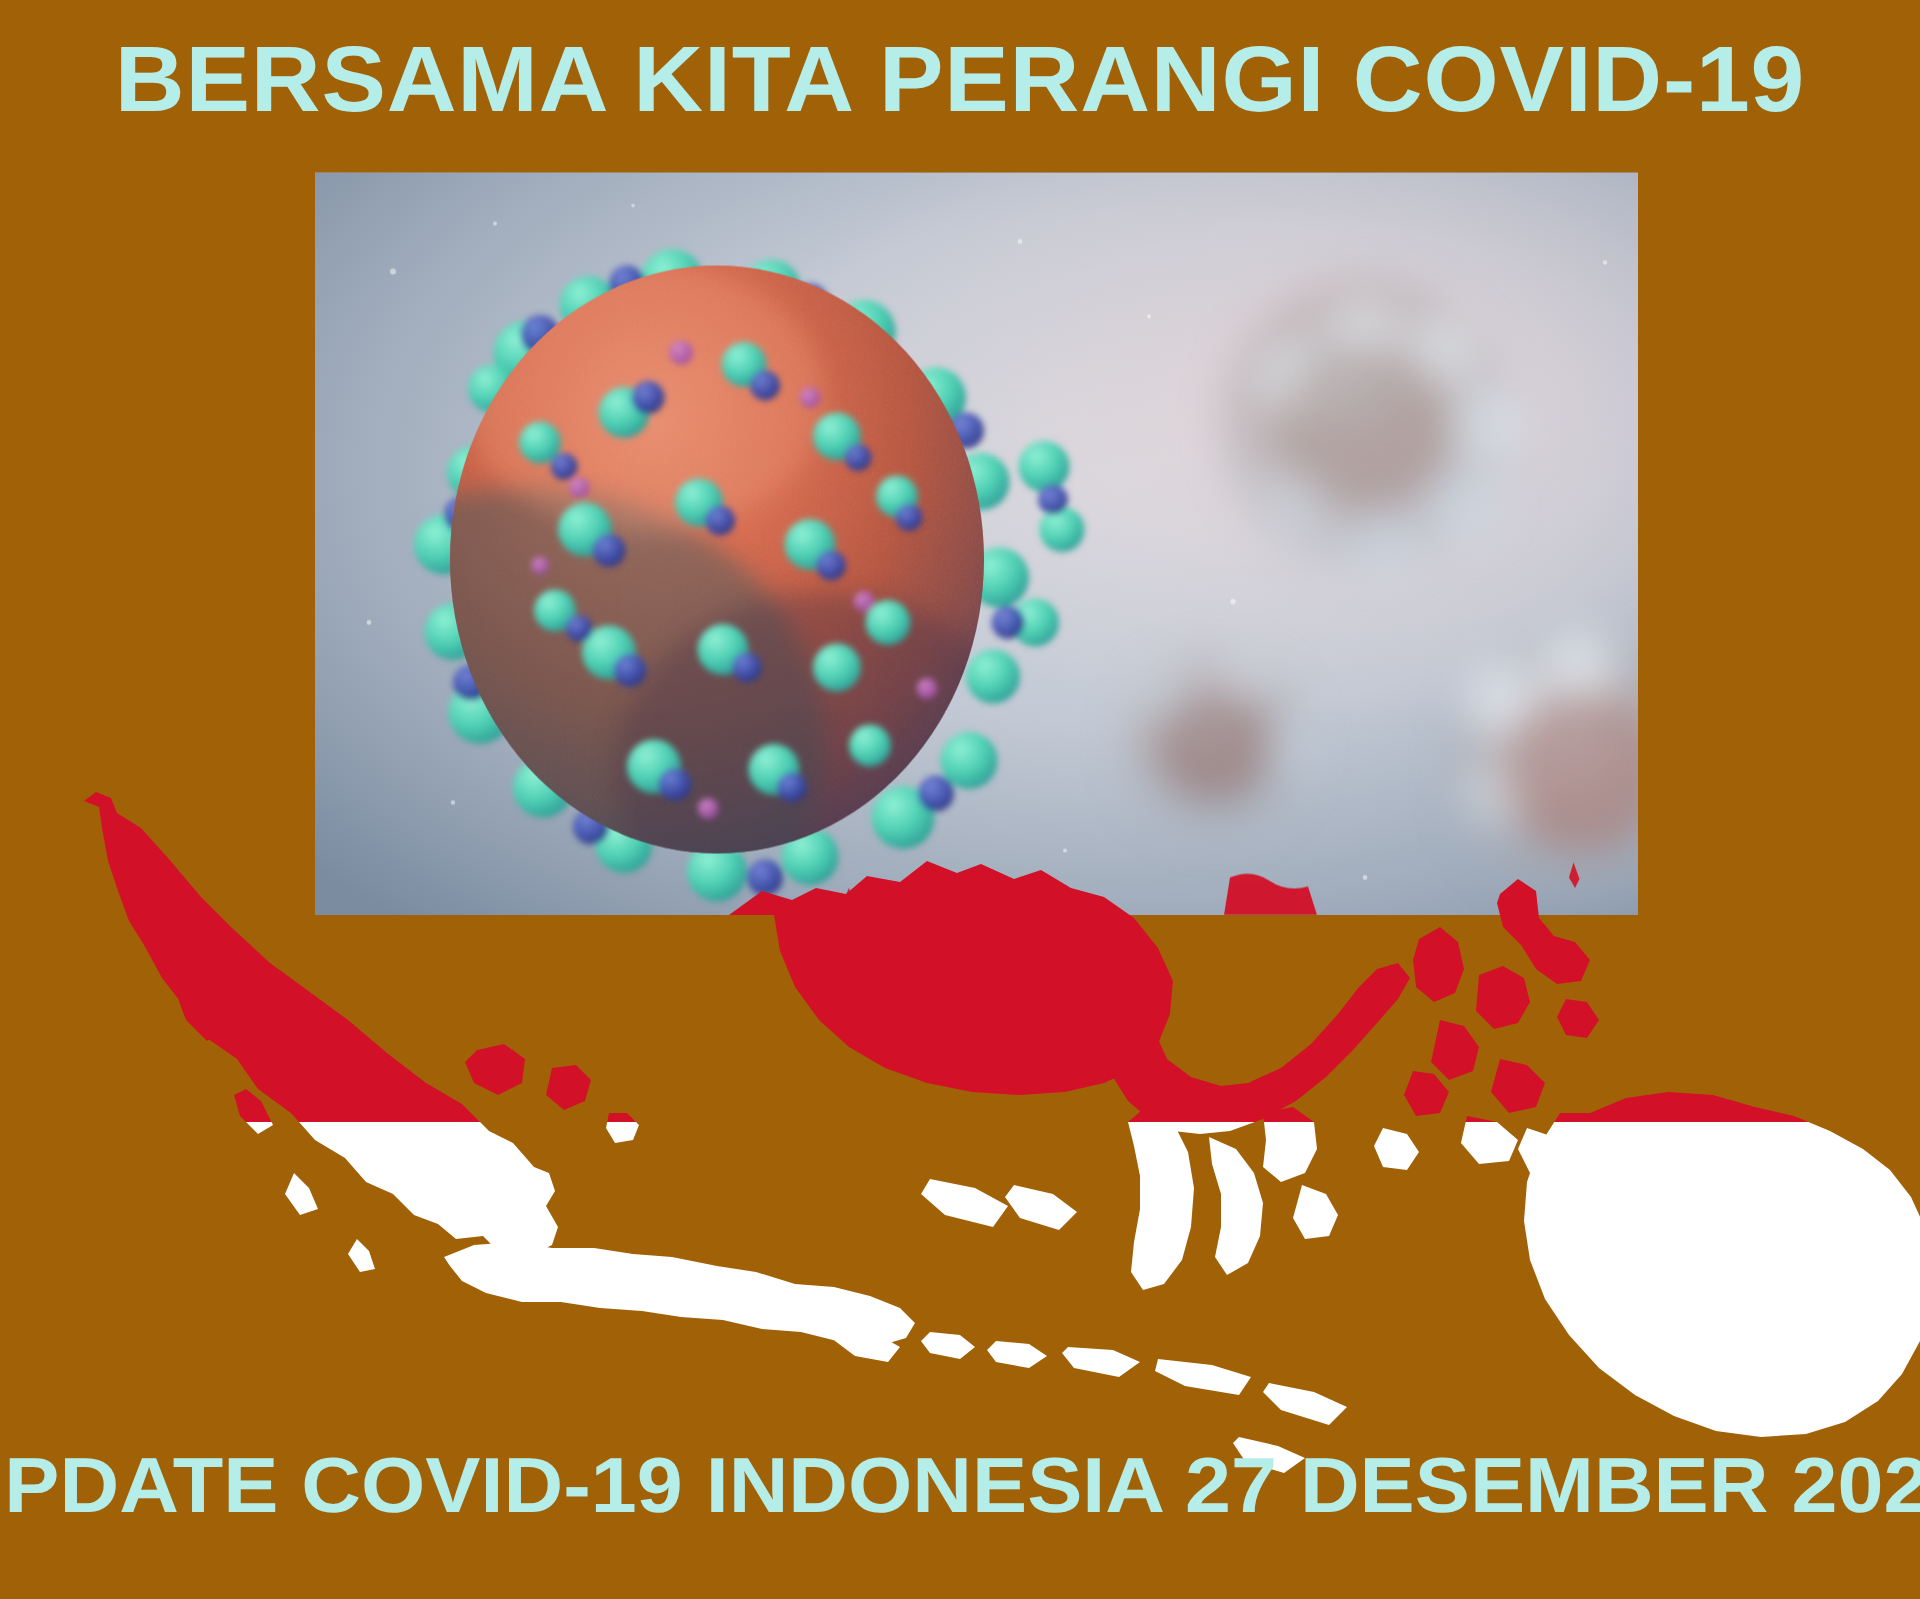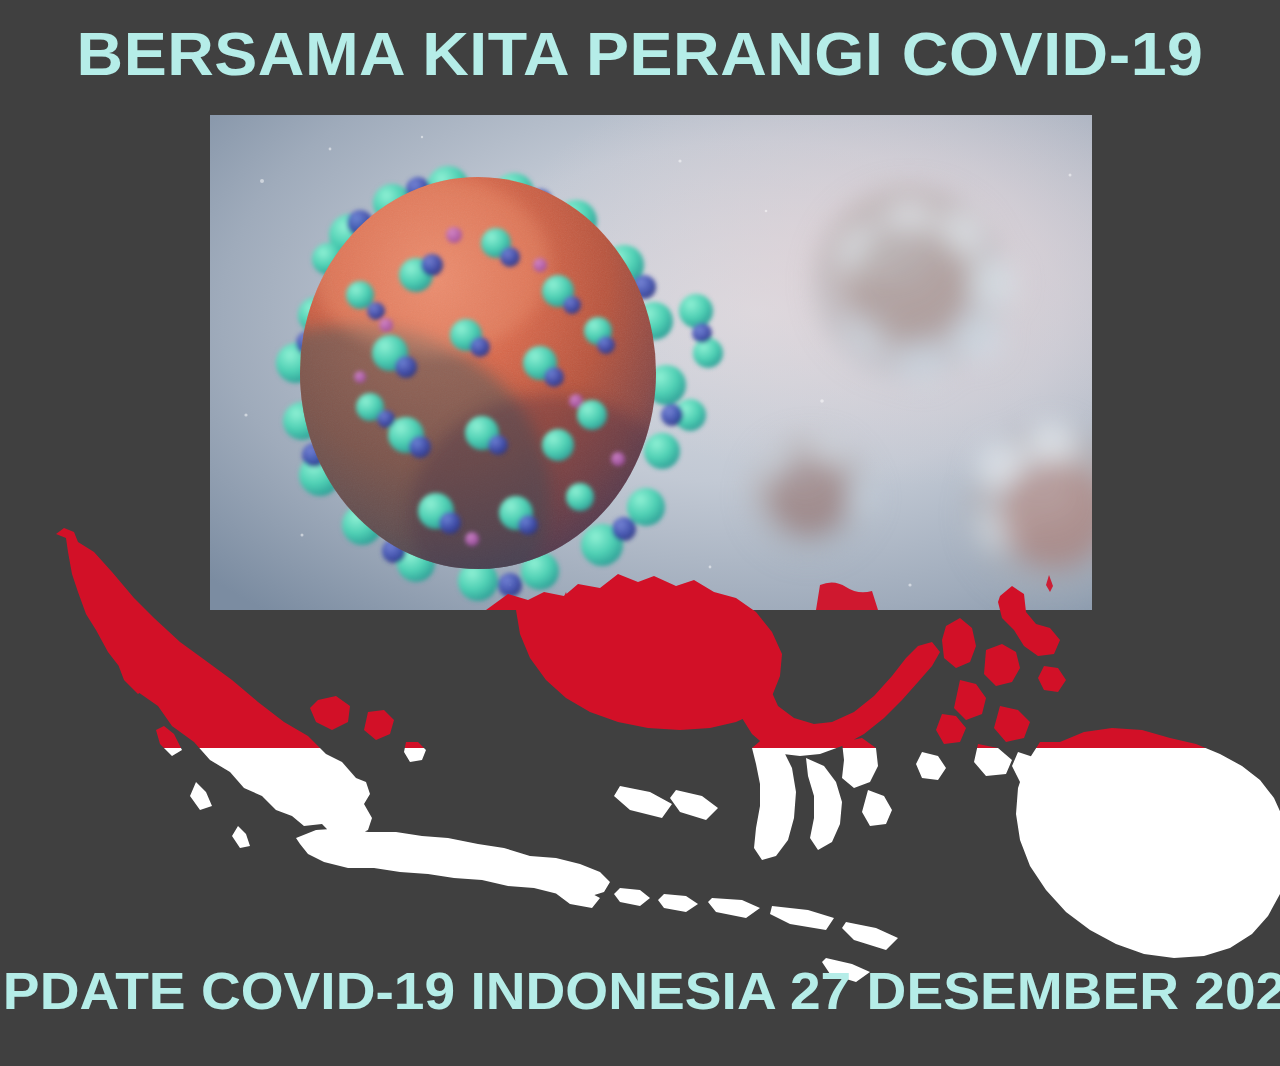--- a/index.html
+++ b/index.html
@@ -5,21 +5,21 @@
   * { margin:0; padding:0; box-sizing:border-box; }
   html, body {
     width:1280px; height:1066px;
     background:#130d26;
     overflow:hidden;
     font-family:"Liberation Sans", sans-serif;
   }
   #poster {
     position:relative;
     width:1280px; height:1066px;
-    background:#404040;
+    background:#a16207;
   }
 
   
   .headline {
     position:absolute;
     left:0; top:22px;
     width:1280px;
     text-align:center;
     color:#b5ede8;
     font-family:"Liberation Sans", sans-serif;

